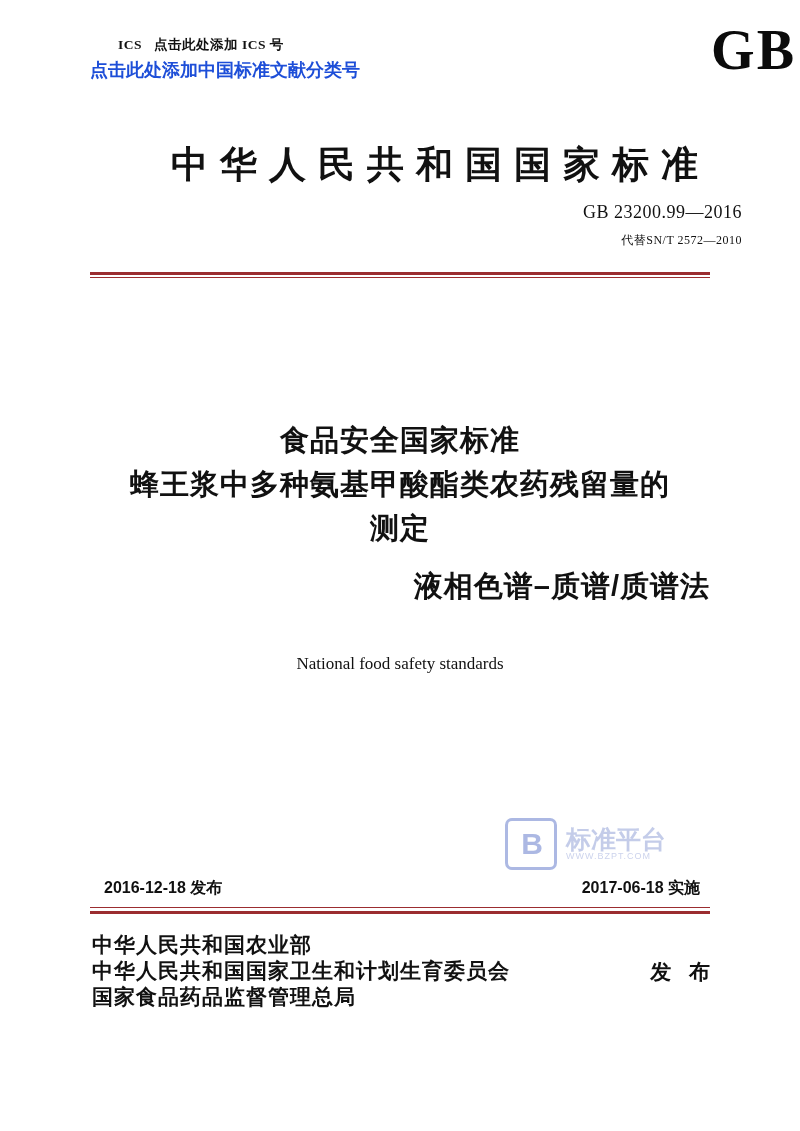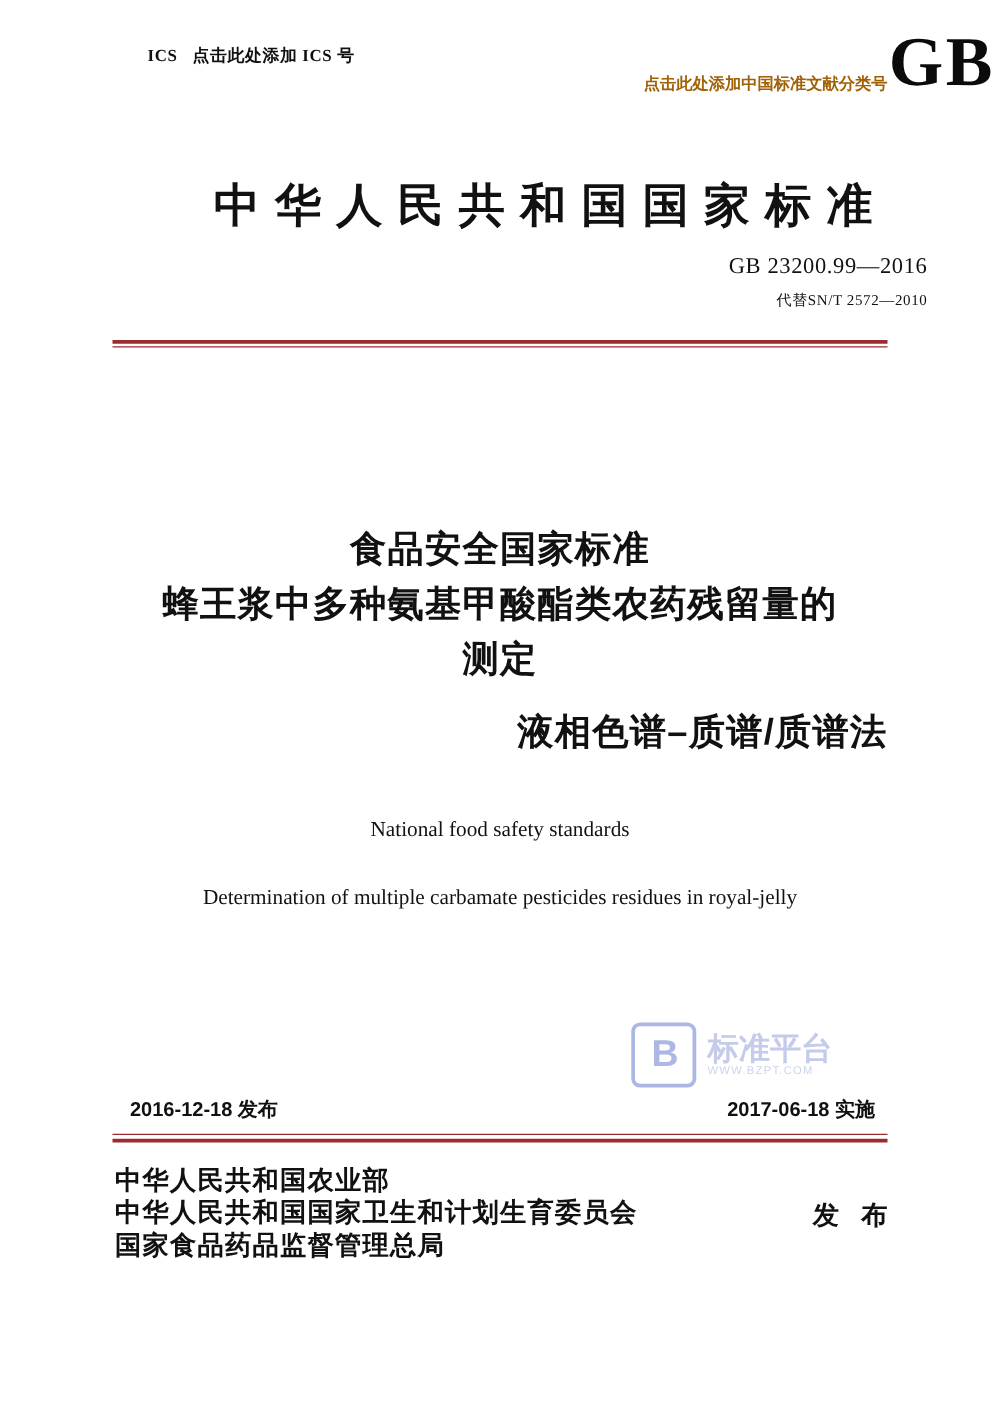--- a/index.html
+++ b/index.html
@@ -30,26 +30,25 @@
     font-size: 13.5px;
     font-weight: bold;
     letter-spacing: 0.5px;
     color: #111;
     white-space: nowrap;
     margin-left: 28px;
   }
   .ics-line .ics-label { margin-right: 12px; }
   .class-line {
     font-family: "Liberation Sans", sans-serif;
-    font-size: 13px;
+    font-size: 18px;
     font-weight: bold;
     margin-top: 4px;
-    color: #a16207;
-    white-space: nowrap;
-    text-align: right;
+    color: #1d4ed8;
+    white-space: nowrap;
   }
 
   .gb-logo {
     position: absolute;
     right: 4px;
     top: 22px;
     font-family: "Liberation Serif", serif;
     font-size: 56px;
     font-weight: bold;
     letter-spacing: 2px;
@@ -245,21 +244,20 @@
   <div class="rule rule-bot-thick"></div>
 
   <div class="center-block">
     <div class="cn-title">
       <span class="l1">食品安全国家标准</span>
       <span class="l2">蜂王浆中多种氨基甲酸酯类农药残留量的</span>
       <span class="l2">测定</span>
       <span class="l3">液相色谱–质谱/质谱法</span>
     </div>
     <div class="en-title en-1">National food safety standards</div>
-    <div class="en-title en-2">Determination of multiple carbamate pesticides residues in royal-jelly</div>
   </div>
 
   <div class="watermark">
     <div class="wm-badge">B</div>
     <div class="wm-text">
       <div>标准平台</div>
       <div class="wm-sub">WWW.BZPT.COM</div>
     </div>
   </div>
 

